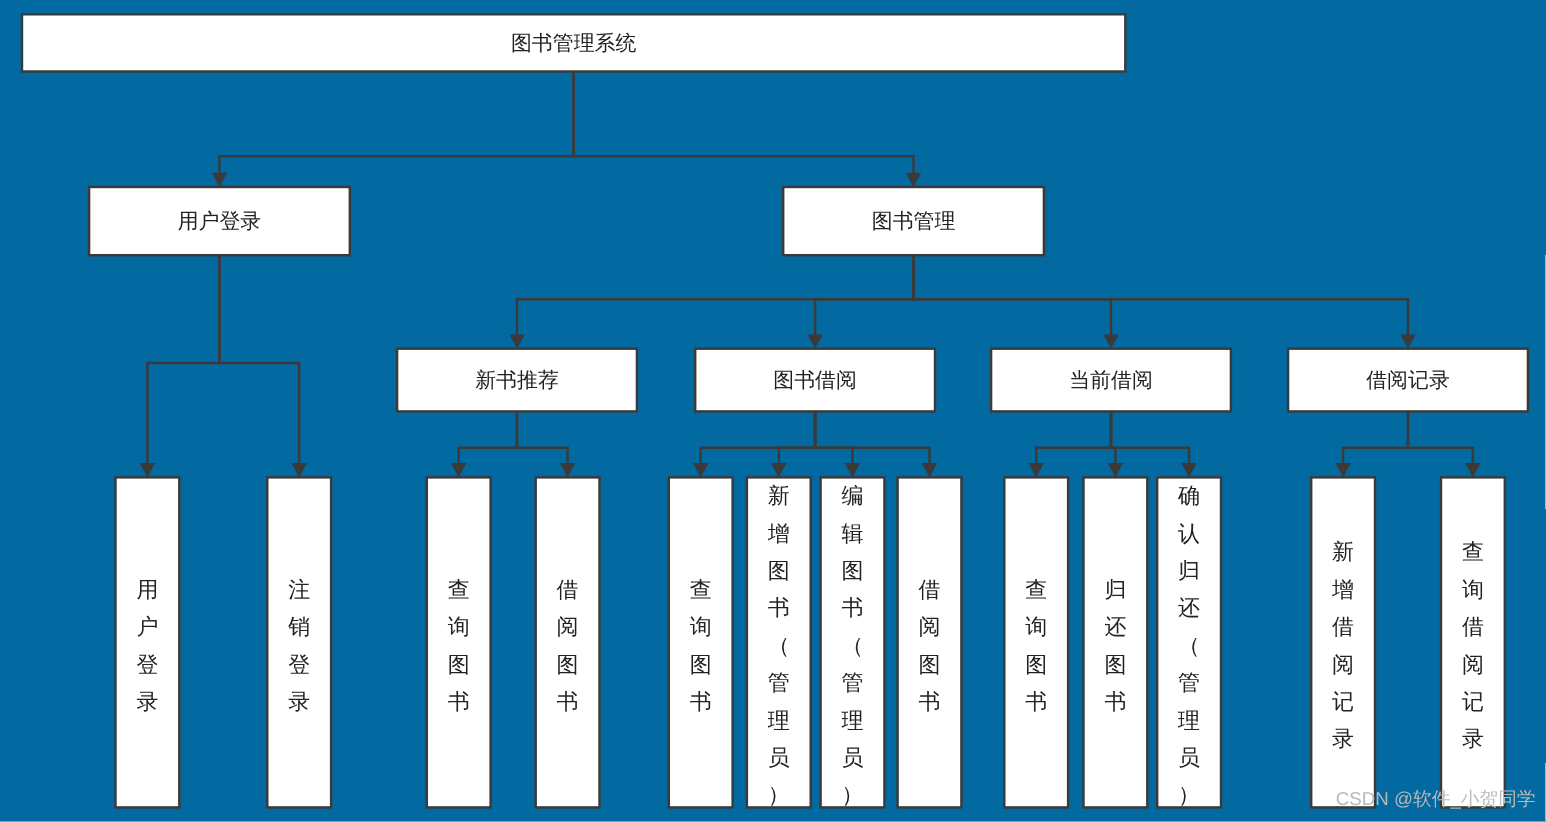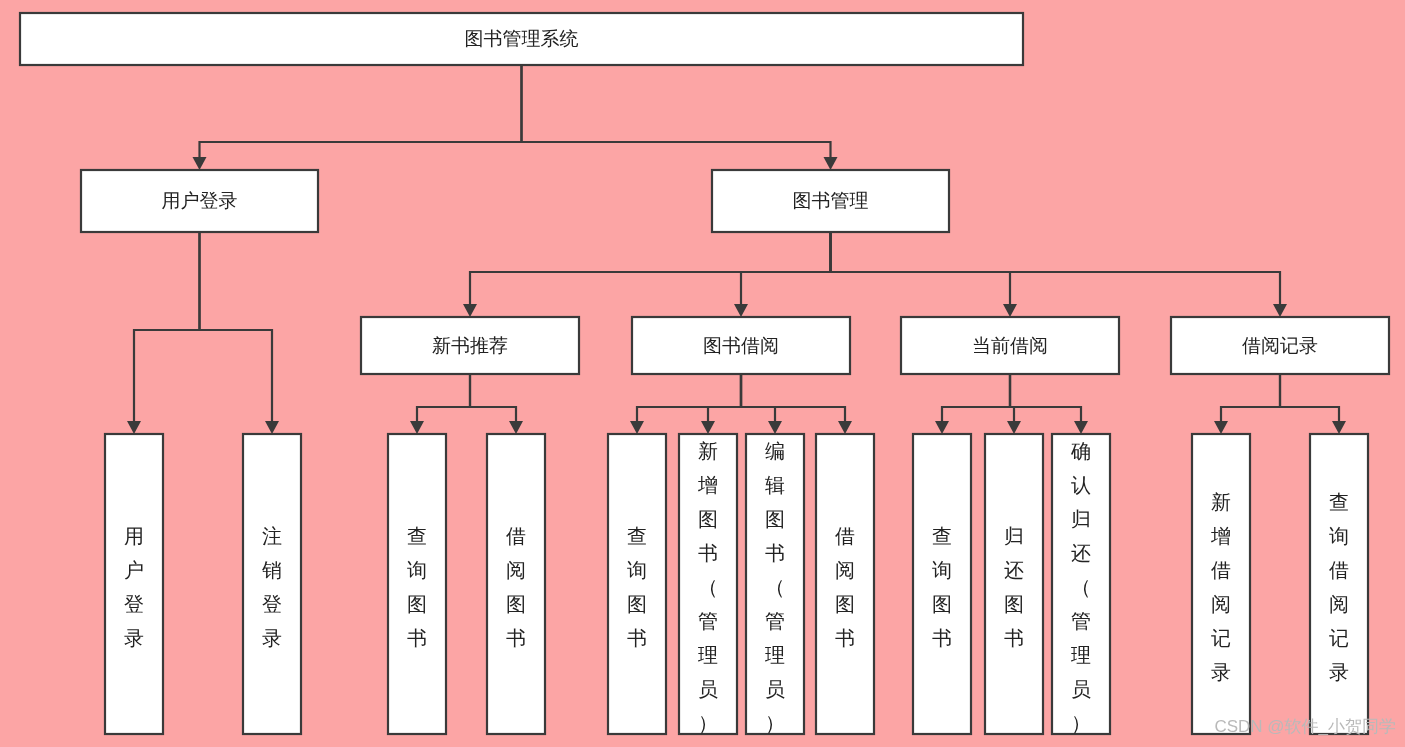--- a/index.html
+++ b/index.html
@@ -8,21 +8,21 @@
     padding: 0;
     background: #ffffff;
   }
   body {
     font-family: "Liberation Sans", "DejaVu Sans", sans-serif;
   }
   #diagram-root {
     position: relative;
     width: 1405px;
     height: 747px;
-    background: #fca5a5;
+    background: #0369a1;
     overflow: hidden;
   }
   svg#tree-svg {
     position: absolute;
     left: 0;
     top: 0;
     width: 1405px;
     height: 747px;
     display: block;
   }

